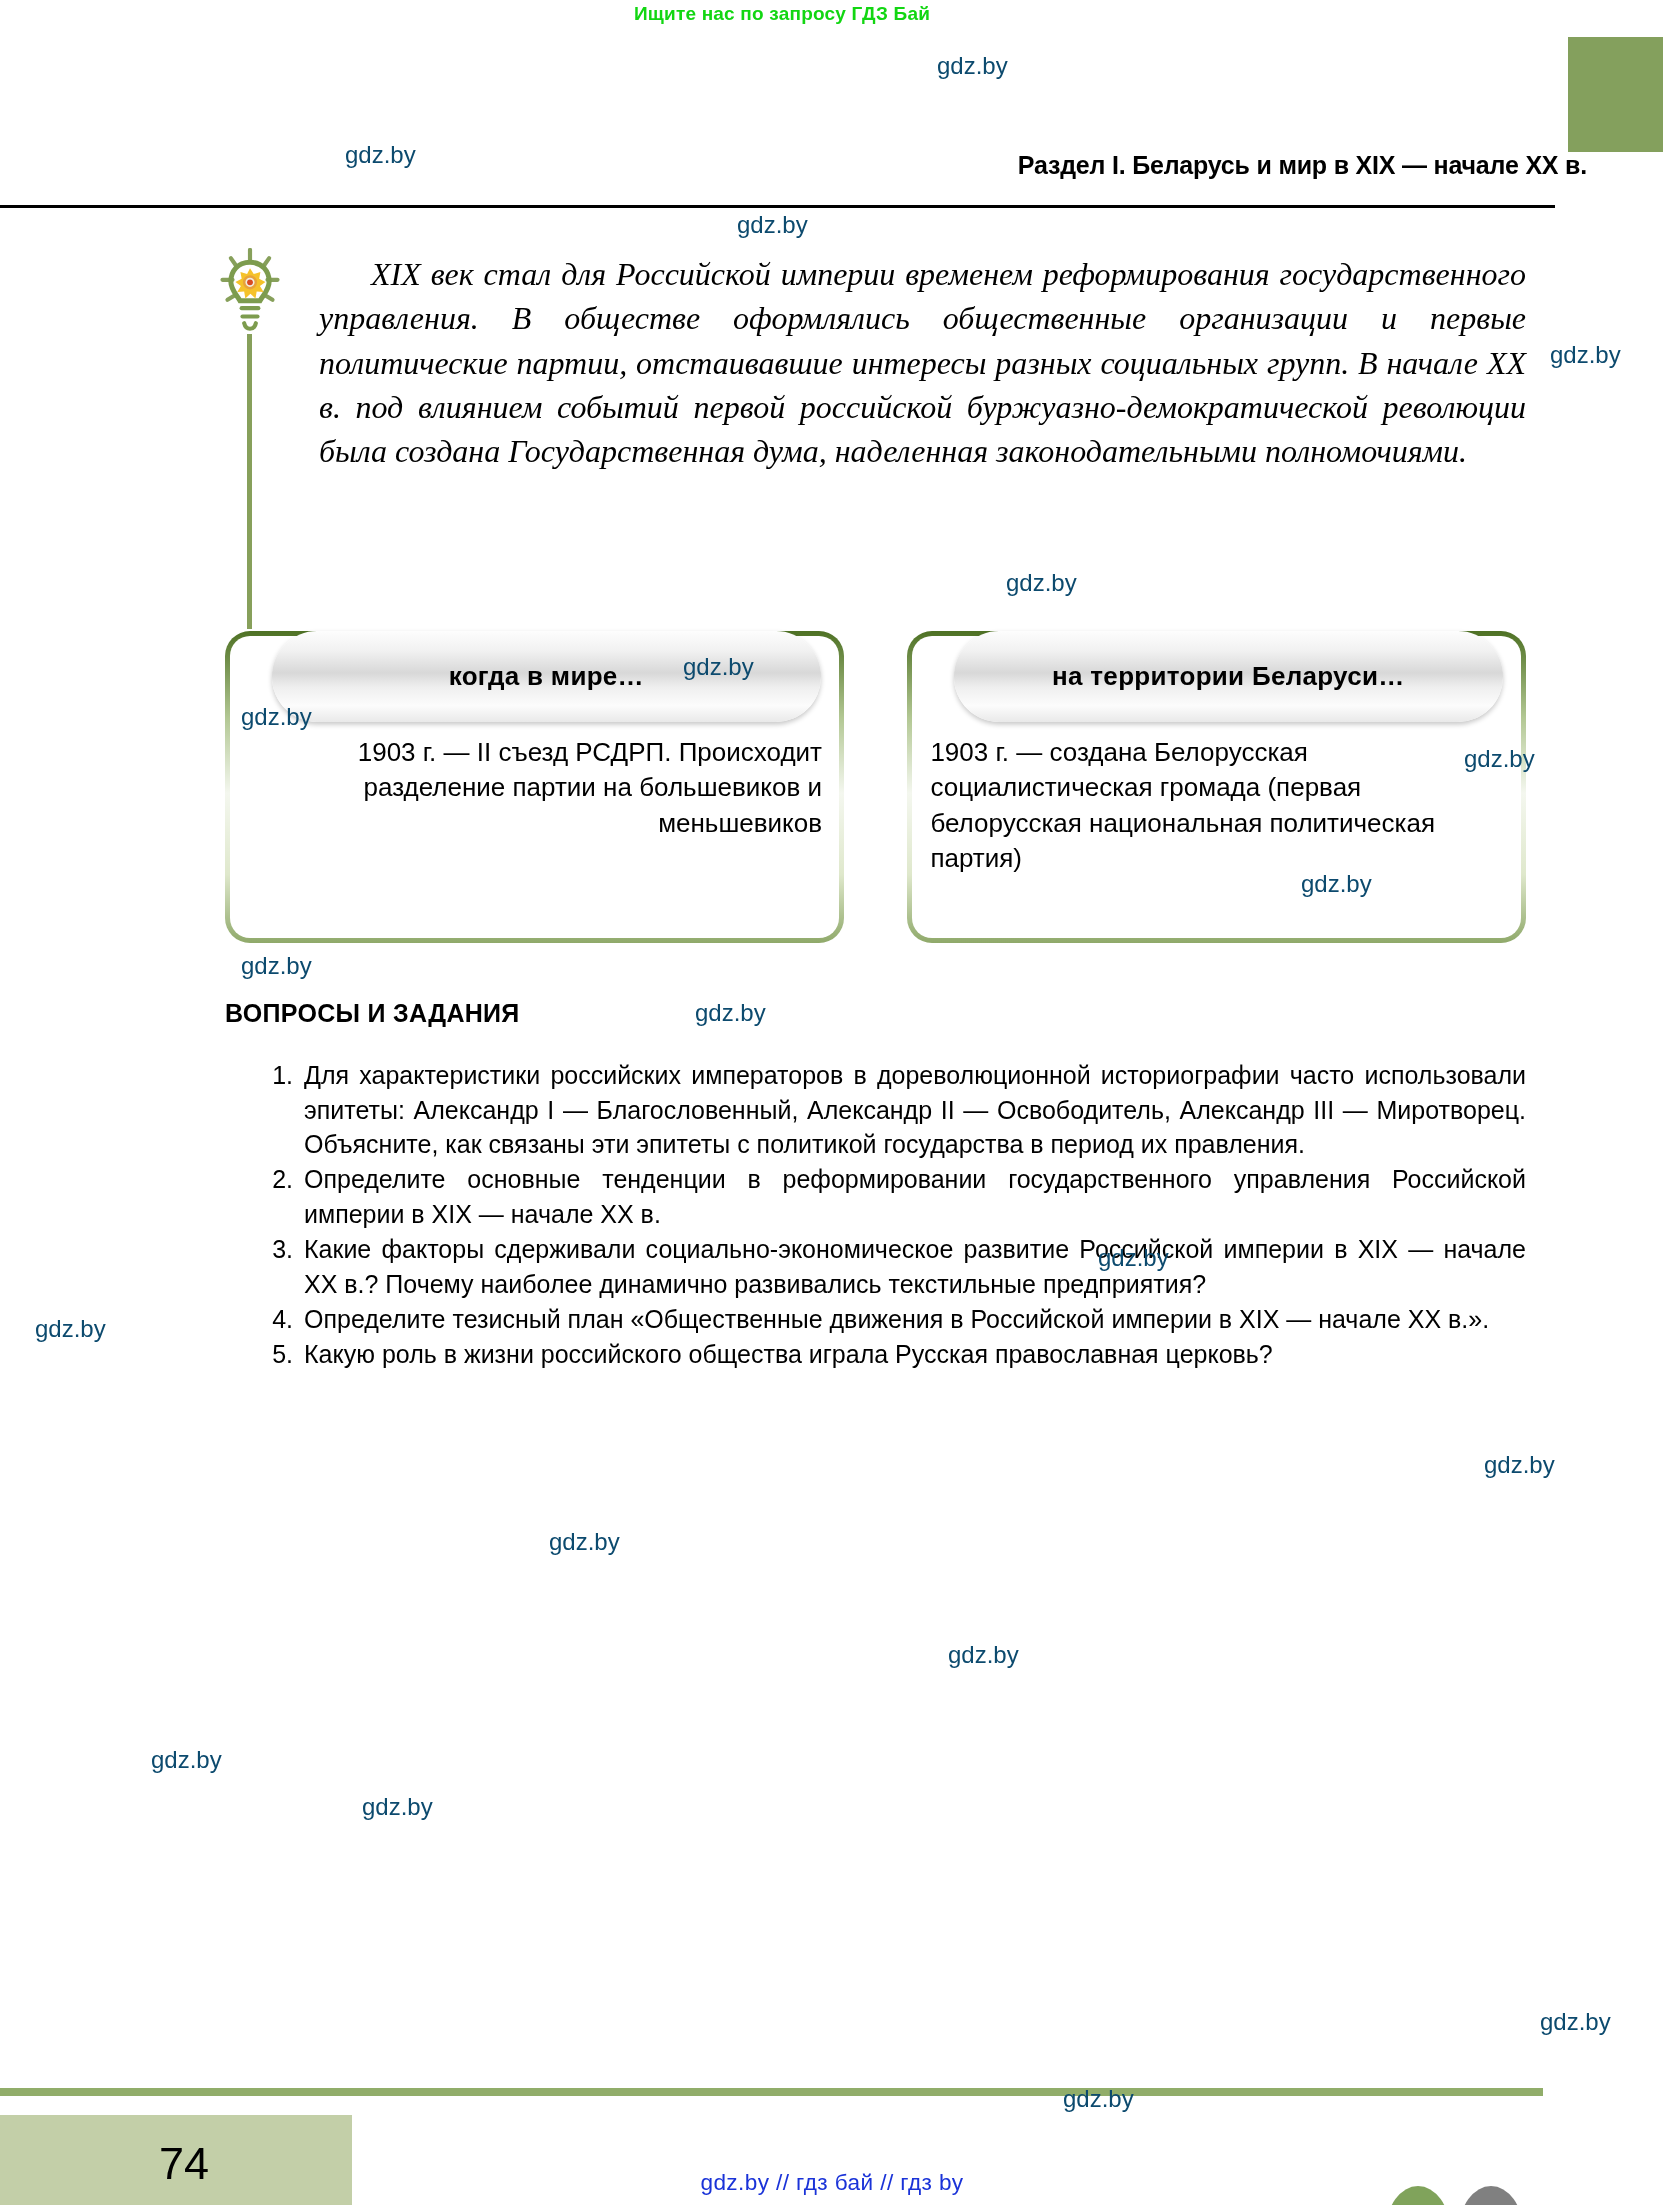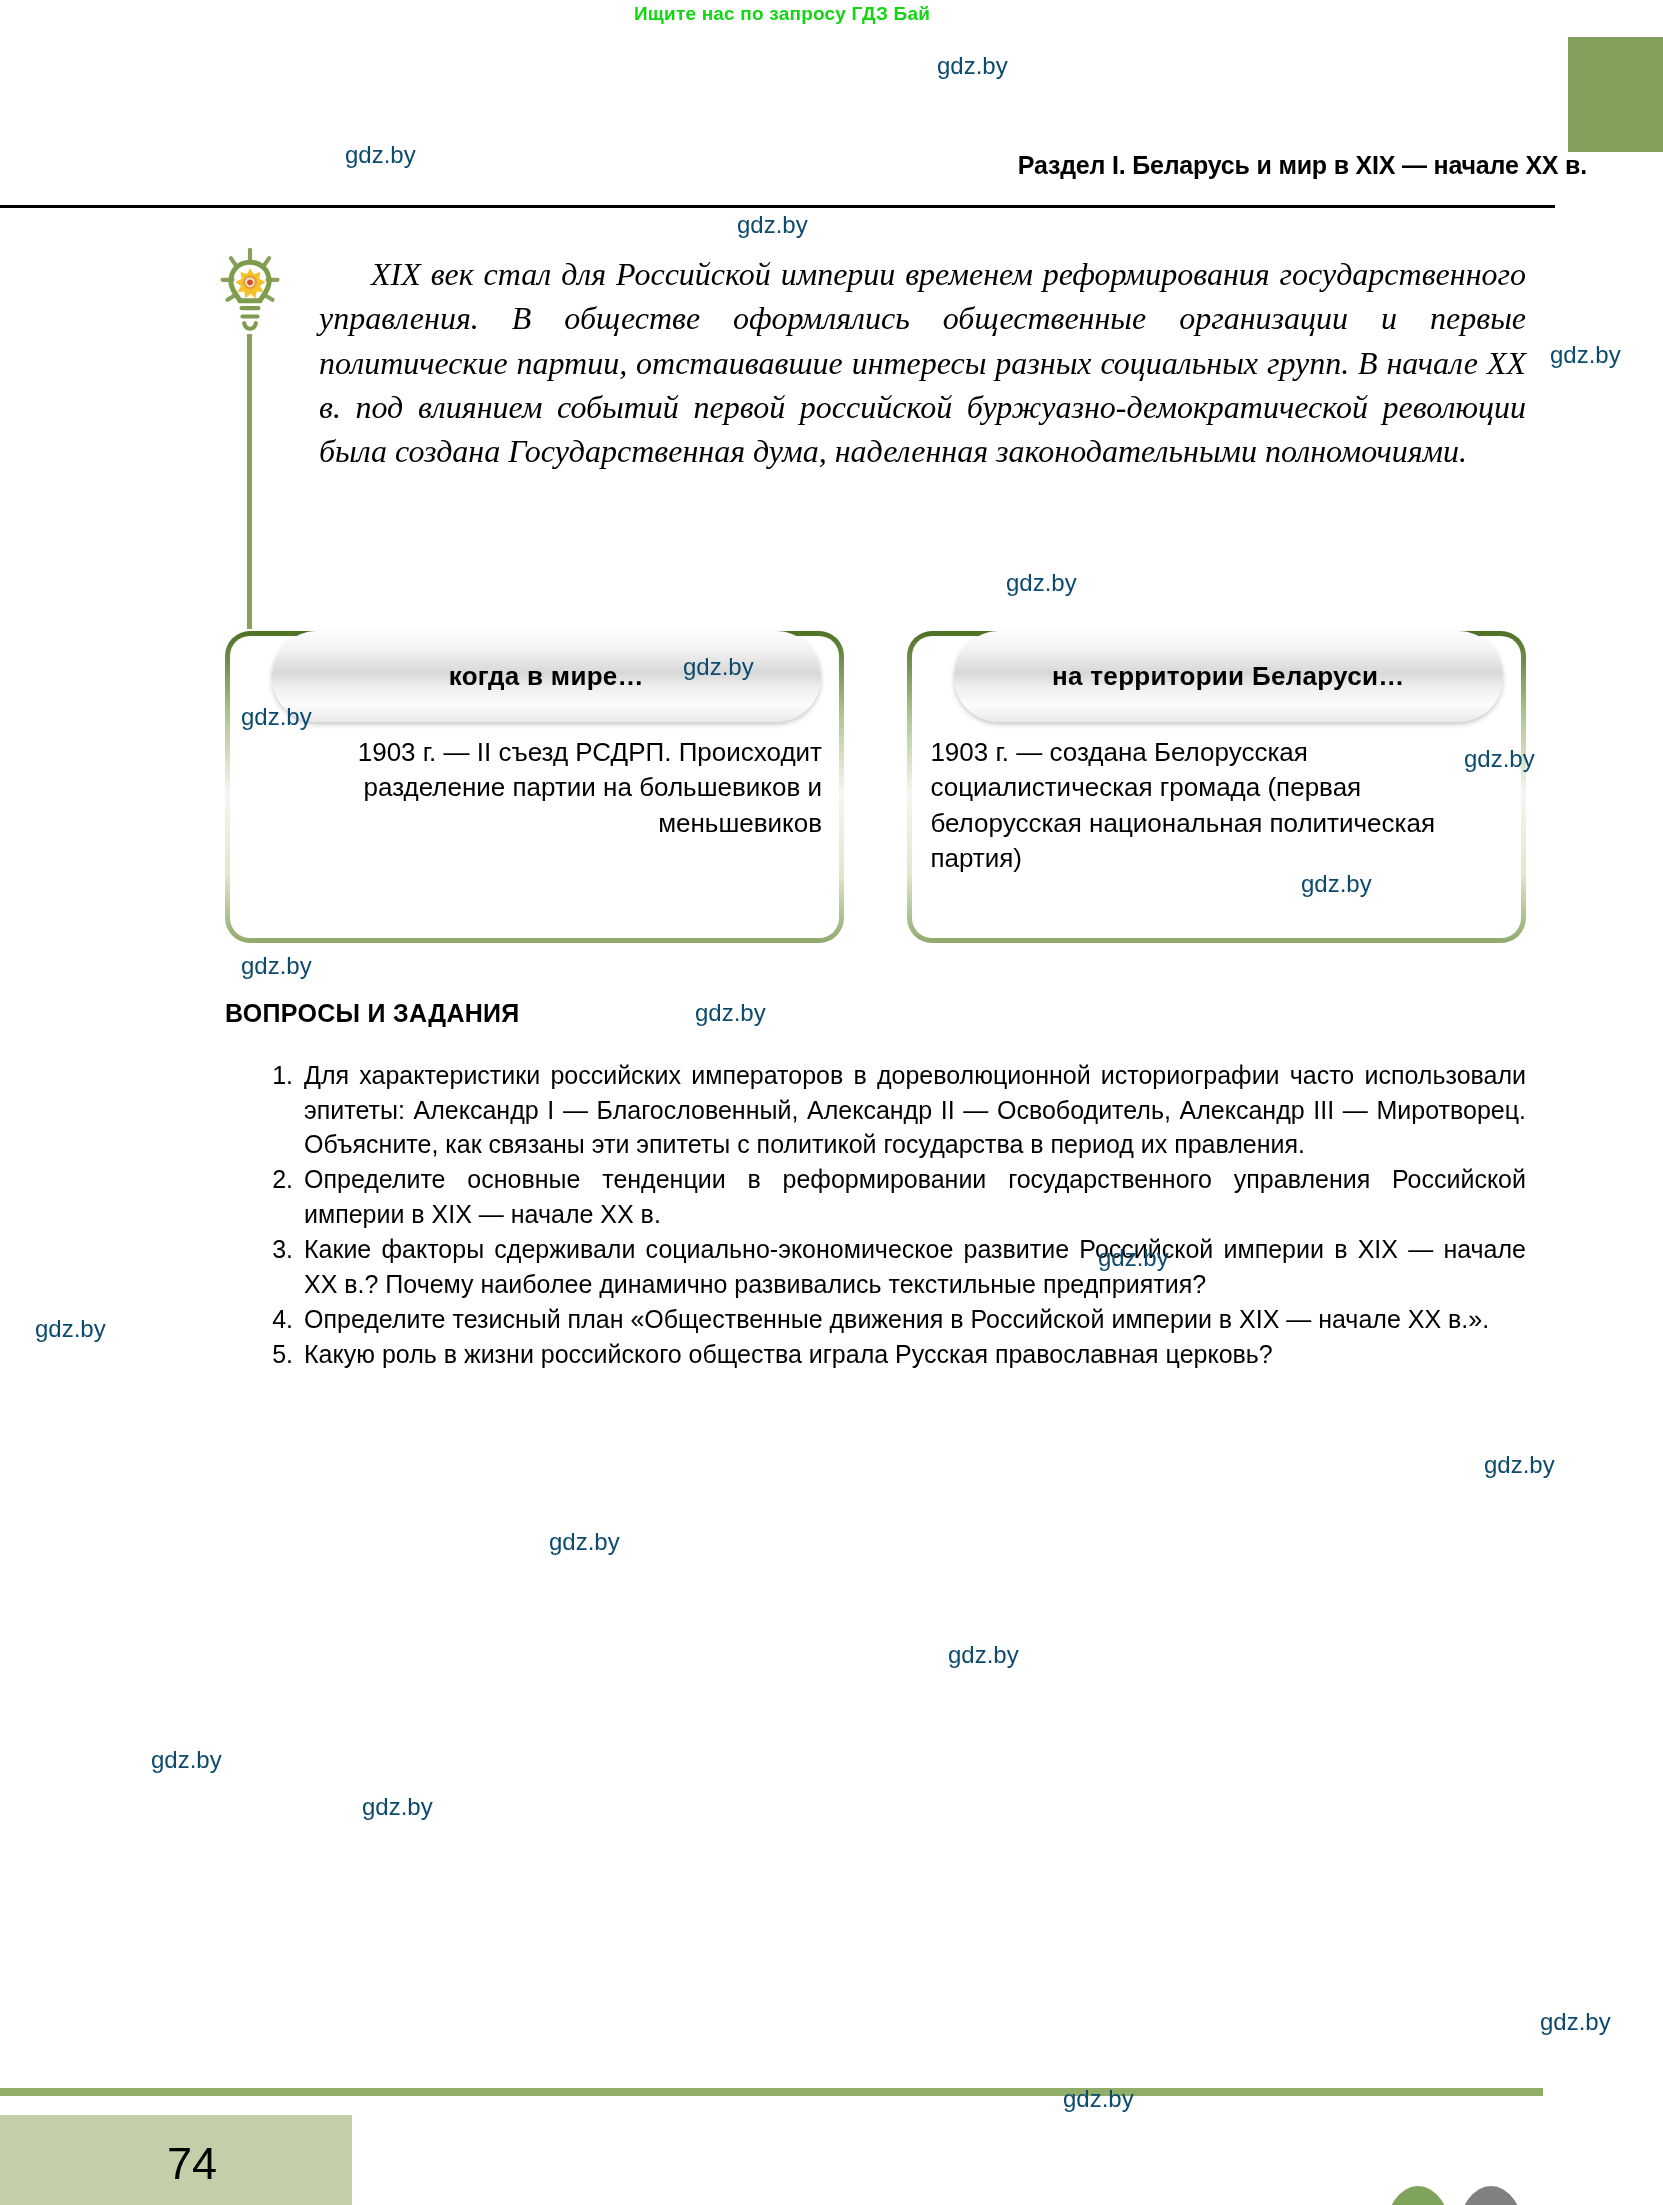--- a/index.html
+++ b/index.html
@@ -195,21 +195,21 @@
     position: absolute;
     top: 2115px;
     left: 0;
     width: 352px;
     height: 495px;
     background: #c3cfa8;
   }
   .page-num {
     position: absolute;
     top: 2138px;
-    left: 16px;
+    left: 8px;
     width: 352px;
     text-align: center;
     font-size: 45px;
     color: #000000;
   }
   .dot {
     position: absolute;
     top: 2186px;
     width: 64px;
     height: 89px;
@@ -301,20 +301,21 @@
       <span class="q-num">5.</span>
       <span class="q-text">Какую роль в жизни российского общества играла Русская православная церковь?</span>
     </div>
   </div>
 
   <div class="footer-rule"></div>
   <div class="page-num-box"></div>
   <div class="page-num">74</div>
   <div class="dot dot-green"></div>
   <div class="dot dot-gray"></div>
+  <div class="footer-links">gdz.by  //  гдз бай  //  гдз by</div>
 
   <div id="watermark-layer">
       <div class="wm" style="left: 937px; top: 52px;">gdz.by</div>
       <div class="wm" style="left: 345px; top: 141px;">gdz.by</div>
       <div class="wm" style="left: 737px; top: 211px;">gdz.by</div>
       <div class="wm" style="left: 1550px; top: 341px;">gdz.by</div>
       <div class="wm" style="left: 1006px; top: 569px;">gdz.by</div>
       <div class="wm" style="left: 683px; top: 653px;">gdz.by</div>
       <div class="wm" style="left: 241px; top: 703px;">gdz.by</div>
       <div class="wm" style="left: 1464px; top: 745px;">gdz.by</div>

